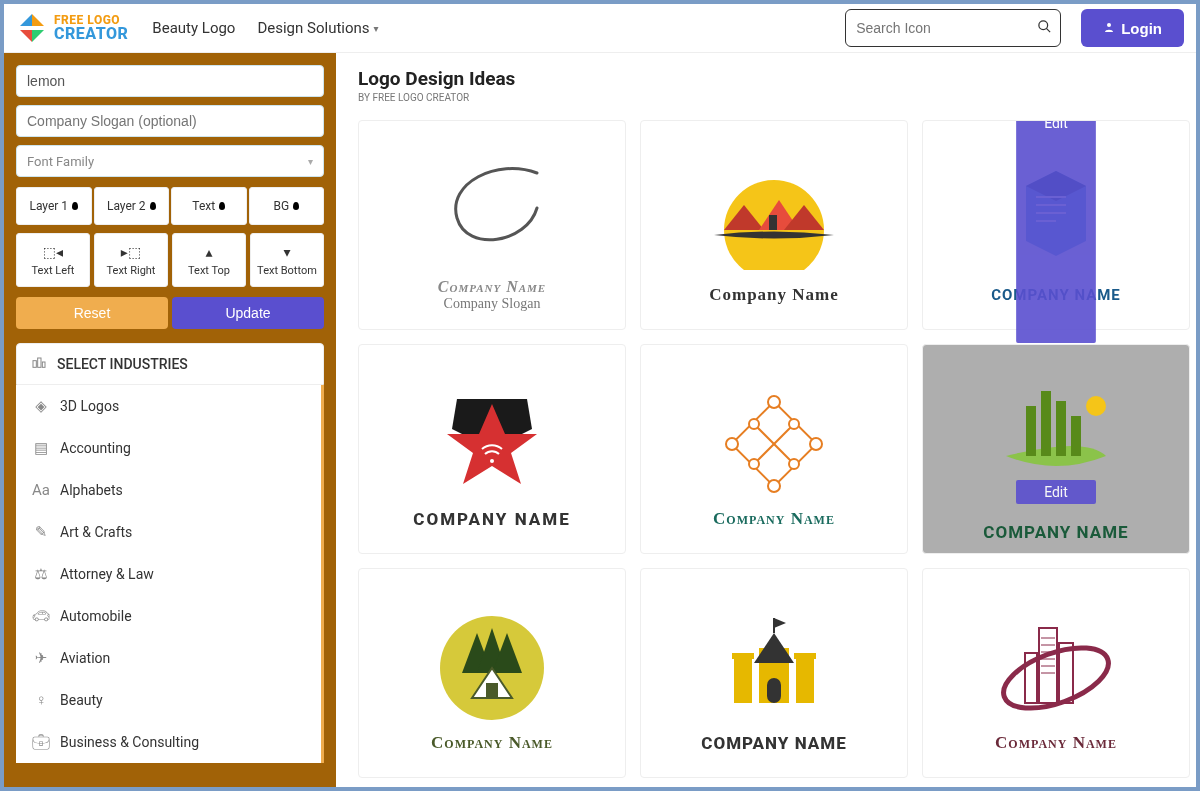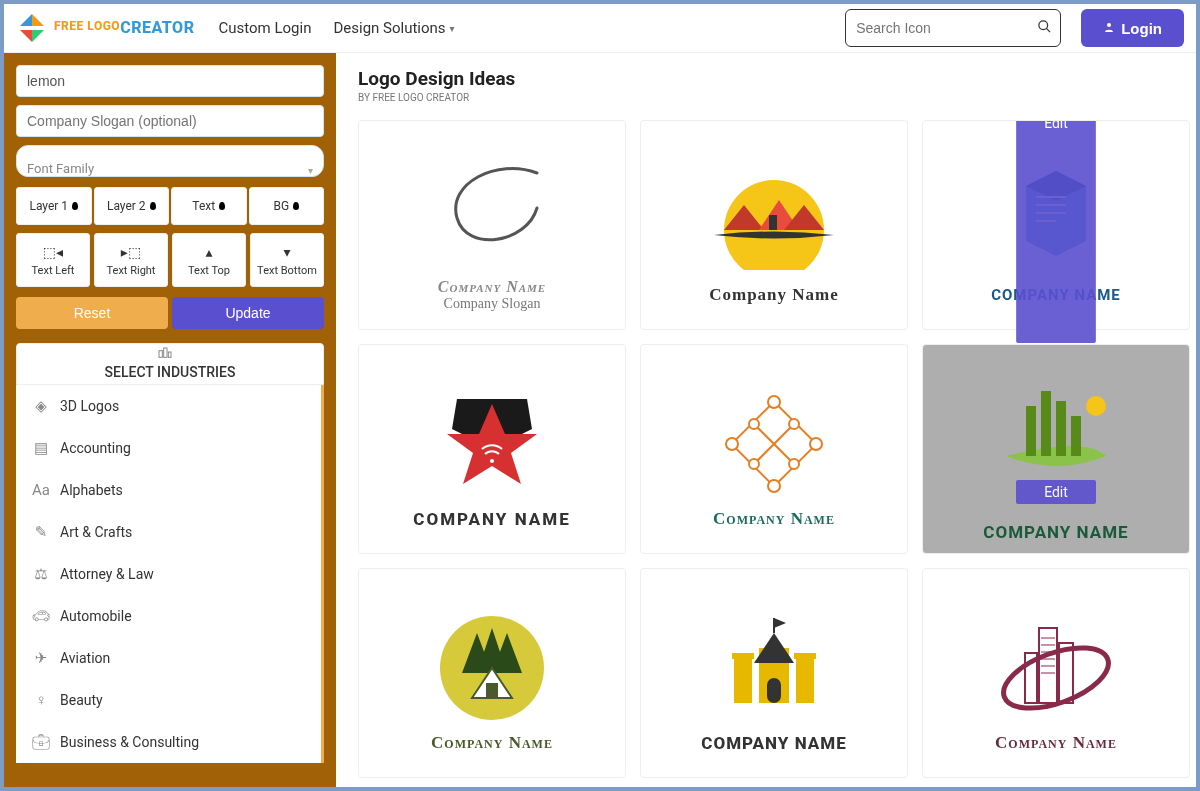--- a/index.html
+++ b/index.html
@@ -1,47 +1,47 @@
 <!DOCTYPE html>
 <html><head>
 <meta charset="utf-8">
 <style>
 * { box-sizing: border-box; margin: 0; padding: 0; }
 body { font-family: -apple-system, BlinkMacSystemFont, "Segoe UI", Roboto, sans-serif; background: #7a9cc6; width: 1200px; height: 791px; overflow: hidden; }
 .app { background: #fff; width: 1192px; height: 783px; margin: 4px; display: flex; flex-direction: column; }
 .topbar { height: 49px; display: flex; align-items: center; padding: 0 12px; border-bottom: 1px solid #eee; }
 .logo-wrap { display: flex; align-items: center; margin-right: 24px; }
 .logo-mark { width: 32px; height: 32px; position: relative; margin-right: 6px; }
-.logo-text { display: flex; flex-direction: row; line-height: 1; }
+.logo-text { display: flex; flex-direction: column; line-height: 1; }
 .logo-text .t1 { font-size: 12px; font-weight: 800; color: #f39c12; letter-spacing: 0.5px; }
 .logo-text .t2 { font-size: 16px; font-weight: 800; color: #3498db; letter-spacing: 0.5px; }
 .nav-item { font-size: 15px; color: #333; margin-right: 22px; cursor: pointer; display: flex; align-items: center; }
 .chev { margin-left: 4px; font-size: 10px; color: #777; }
 .spacer { flex: 1; }
 .search-wrap { width: 216px; height: 38px; border: 1px solid #333; border-radius: 6px; display: flex; align-items: center; padding: 0 10px; margin-right: 20px; }
 .search-wrap input { border: none; outline: none; flex: 1; font-size: 14px; }
 .search-icon { color: #333; font-size: 15px; }
 .login-btn { background: #5a4fcf; color: #fff; border: none; border-radius: 6px; height: 38px; padding: 0 22px; font-size: 15px; font-weight: 600; cursor: pointer; display: flex; align-items: center; }
 .login-btn .user-icon { margin-right: 6px; font-size: 13px; }
 .main { flex: 1; display: flex; overflow: hidden; }
 .sidebar { width: 332px; background: #a16207; padding: 12px 6px 0 6px; overflow-y: auto; }
 .sb-inner { padding: 0 6px; }
 .sb-input { width: 100%; height: 32px; border: 1px solid #cde5ee; border-radius: 4px; background: #fff; padding: 0 10px; font-size: 14px; color: #555; margin-bottom: 8px; outline: none; }
-.sb-select { width: 100%; height: 32px; border: 1px solid #cde5ee; border-radius: 12px; background: #fff; padding: 0 10px; font-size: 13px; color: #888; margin-bottom: 10px; position: relative; display: flex; align-items: flex-end; justify-content: space-between; cursor: pointer; }
+.sb-select { width: 100%; height: 32px; border: 1px solid #cde5ee; border-radius: 4px; background: #fff; padding: 0 10px; font-size: 13px; color: #888; margin-bottom: 10px; position: relative; display: flex; align-items: center; justify-content: space-between; cursor: pointer; }
 .row4 { display: flex; gap: 2px; margin-bottom: 8px; }
 .row4 > div { flex: 1; background: #fff; border: 1px solid #eee; border-radius: 3px; height: 38px; display: flex; align-items: center; justify-content: center; font-size: 12px; color: #333; cursor: pointer; }
 .drop { width: 6px; height: 8px; background: #000; border-radius: 50% 50% 50% 50% / 60% 60% 40% 40%; display: inline-block; margin-left: 4px; }
 .text-pos { display: flex; gap: 4px; margin-bottom: 10px; }
 .text-pos > div { flex: 1; background: #fff; border: 1px solid #eee; border-radius: 3px; height: 54px; display: flex; flex-direction: column; align-items: center; justify-content: center; font-size: 11px; color: #333; cursor: pointer; }
 .text-pos .ico { font-size: 14px; margin-bottom: 4px; }
 .btn-row { display: flex; gap: 4px; margin-bottom: 14px; }
 .btn-row button { flex: 1; height: 32px; border: none; border-radius: 4px; font-size: 14px; color: #fff; cursor: pointer; }
 .btn-reset { background: #f0ad4e; }
 .btn-update { background: #5a4fcf; }
-.sel-ind { background: #fff; border: 1px solid #eee; border-radius: 4px 4px 0 0; height: 42px; display: flex; align-items: center; padding: 0 14px; font-size: 14px; color: #333; font-weight: 500; flex-direction: column; }
+.sel-ind { background: #fff; border: 1px solid #eee; border-radius: 4px 4px 0 0; height: 42px; display: flex; align-items: center; padding: 0 14px; font-size: 14px; color: #333; font-weight: 500; }
 .sel-ind .ico { margin-right: 10px; color: #888; font-size: 16px; }
 .ind-list { background: #fff; border-right: 3px solid #f0ad4e; }
 .ind-item { height: 42px; display: flex; align-items: center; padding: 0 14px; font-size: 14px; color: #333; cursor: pointer; }
 .ind-item .ico { width: 22px; margin-right: 8px; color: #888; font-size: 15px; display: inline-flex; justify-content: center; }
 .content { flex: 1; padding: 14px 10px 0 22px; overflow-y: auto; background: #fff; }
 .title-block { margin-bottom: 17px; }
 .title { font-size: 19px; font-weight: 700; color: #222; }
 .subtitle { font-size: 10px; color: #777; margin-top: 2px; }
 .grid { display: grid; grid-template-columns: repeat(3, 268px); gap: 14px; }
 .card { background: #fff; border: 1px solid #eee; border-radius: 4px; height: 210px; display: flex; flex-direction: column; align-items: center; justify-content: center; position: relative; cursor: pointer; }
@@ -71,21 +71,21 @@
           <path d="M16 2 L28 14 L16 14 Z" fill="#f39c12"></path>
           <path d="M4 18 L16 18 L16 30 Z" fill="#e74c3c"></path>
           <path d="M16 18 L28 18 L16 30 Z" fill="#2ecc71"></path>
         </svg>
       </div>
       <div class="logo-text">
         <span class="t1">FREE LOGO</span>
         <span class="t2">CREATOR</span>
       </div>
     </div>
-    <div class="nav-item">Custom Login</div>
+    <div class="nav-item">Beauty Logo</div>
     <div class="nav-item">
       <span>Design Solutions</span>
       <span class="chev">▾</span>
     </div>
     <div class="spacer"></div>
     <div class="search-wrap">
       <input type="text" placeholder="Search Icon" style="">
       <span class="search-icon">
         <svg width="15" height="15" viewBox="0 0 24 24" fill="none" stroke="currentColor" stroke-width="2">
             <circle cx="10" cy="10" r="7"></circle>

